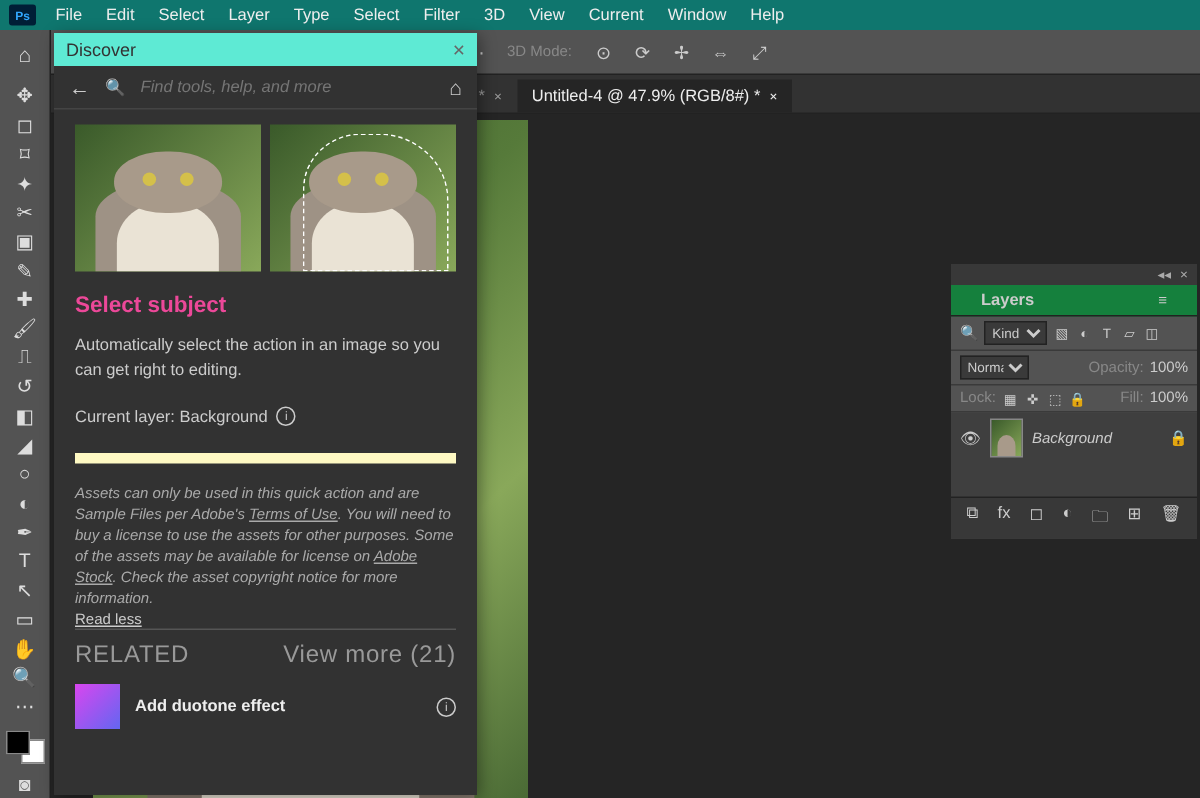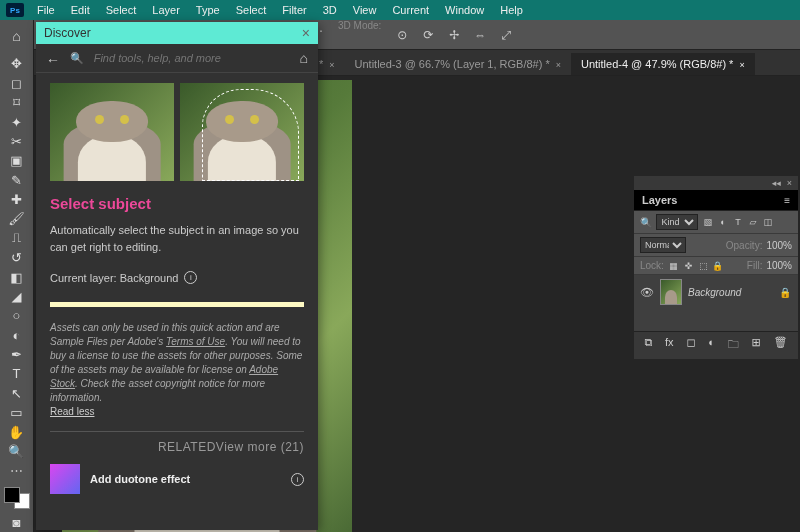--- a/index.html
+++ b/index.html
@@ -1,20 +1,20 @@
 <!DOCTYPE html>
 <html><head>
 <meta charset="utf-8">
 <style>
 * { margin:0; padding:0; box-sizing:border-box; }
 body { font-family:-apple-system,Segoe UI,sans-serif; background:#323232; color:#ccc; overflow:hidden; width:800px; height:532px; position:relative; font-size:11px; }
 .menubar { display:flex; background:#0f766e; height:20px; align-items:center; padding-left:6px; gap:2px; }
 .menubar span { padding:2px 7px; font-size:11px; color:#eee; cursor:pointer; }
 .ps-logo { width:18px; height:14px; background:#001e36; border-radius:2px; display:flex; align-items:center; justify-content:center; font-size:8px; color:#31a8ff; font-weight:bold; margin-right:4px; }
-.topbar { height:30px; background:#535353; display:flex; padding-left:40px; gap:10px; border-bottom:1px solid #222;}
+.topbar { height:30px; background:#535353; display:flex; align-items:center; padding-left:40px; gap:10px; border-bottom:1px solid #222;}
 .topbar .grp { display:flex; gap:4px; align-items:center; }
 .icon-btn { width:22px; height:22px; display:flex; align-items:center; justify-content:center; color:#ccc; font-size:12px; cursor:pointer; }
 .tabs { height:26px; background:#323232; display:flex; align-items:flex-end; color:#999; font-size:11px; border-bottom:1px solid #222;}
 .tab { padding:5px 10px; cursor:pointer; }
 .tab.active { color:#eee; background:#252525;}
 .tab .x { margin-left:6px; font-size:9px;}
 .workspace { position:absolute; left:34px; right:0; top:76px; bottom:0; background:#252525; display:flex; align-items:flex-start; justify-content:flex-start; padding-left:28px;}
 .canvas { width:290px; height:452px; margin-top:4px; background:linear-gradient(135deg,#3a5a2a 0%,#567a3a 40%,#89a85a 70%,#4a6a35 100%); position:relative; overflow:hidden;}
 .cat-body { position:absolute; bottom:0; left:50%; transform:translateX(-50%); width:75%; height:60%; background:linear-gradient(180deg,#9e9285 0%,#8a7e72 100%); border-radius:50% 50% 0 0 / 40% 40% 0 0;}
 .cat-chest { position:absolute; bottom:0; left:50%; transform:translateX(-50%); width:50%; height:45%; background:#eae3d5; border-radius:50% 50% 0 0 / 60% 60% 0 0;}
@@ -50,30 +50,30 @@
 .thumb .tc-head { position:absolute; top:18%; left:50%; transform:translateX(-50%); width:58%; height:42%; background:#a89a8a; border-radius:48%;}
 .thumb .tc-eye { position:absolute; top:35%; width:9px; height:9px; background:#d4c04a; border-radius:50%;}
 .thumb .tc-eye.l{left:26%;} .thumb .tc-eye.r{right:26%;}
 .thumb.sel::after { content:''; position:absolute; top:6%; left:18%; right:4%; bottom:0; border:1px dashed #fff; border-radius:40% 48% 0 0; }
 .disc-title { font-size:15px; color:#ec4899; margin-bottom:10px; font-weight:600;}
 .disc-desc { font-size:11px; color:#ccc; line-height:1.5; margin-bottom:16px;}
 .disc-layer { font-size:11px; color:#ccc; display:flex; align-items:center; gap:6px; margin-bottom:18px;}
 .info-circ { width:13px; height:13px; border:1px solid #ccc; border-radius:50%; display:inline-flex; align-items:center; justify-content:center; font-size:8px;}
 .apply-wrap { text-align:center; margin-bottom:24px;}
 .apply-btn { background:#0b88e3; color:#fff; border:none; border-radius:14px; padding:6px 22px; font-size:12px; cursor:pointer;}
-.disc-note { font-size:10px; color:#aaa; font-style:italic; line-height:1.4; border-top:5px solid #fef9c3; padding-top:14px;}
+.disc-note { font-size:10px; color:#aaa; font-style:italic; line-height:1.4; border-top:7px solid #fef9c3; padding-top:14px;}
 .disc-note u { cursor:pointer;}
 .readless { font-size:10px; color:#ccc; margin-top:0; text-decoration:underline; cursor:pointer; display:inline-block;}
-.related { border-top:1px solid #555; margin-top:14px; padding-top:8px; display:flex; justify-content:flex-end; font-size:12px; color:#999; letter-spacing:.5px;}
+.related { border-top:1px solid #555; padding-top:8px; display:flex; justify-content:space-between; font-size:16px; color:#999; letter-spacing:.5px;}
 .rel-item { display:flex; align-items:center; gap:10px; margin-top:10px;}
 .rel-thumb { width:30px; height:30px; background:linear-gradient(135deg,#d946ef,#6366f1); }
 .rel-name { font-size:11px; color:#eee; font-weight:600;}
 
 .layers-panel { position:absolute; right:2px; top:190px; width:164px; background:#535353; z-index:6; font-size:10px; color:#ccc;}
-.lp-head { display:flex; justify-content:space-between; align-items:center; padding:4px 8px; border-bottom:1px solid #222; background:#000000;}
+.lp-head { display:flex; justify-content:space-between; align-items:center; padding:4px 20px; border-bottom:1px solid #222; background:#15803d;}
 .lp-head .lbl { font-weight:600; font-size:11px;}
 .lp-row { display:flex; align-items:center; padding:3px 6px; gap:4px; border-bottom:1px solid #3a3a3a;}
 .lp-row select,.lp-row input { background:#3a3a3a; border:1px solid #222; color:#ccc; font-size:9px; height:16px;}
 .lp-row .sel-kind { width:42px;}
 .lp-row .tiny { width:11px; height:11px; display:flex; align-items:center; justify-content:center; font-size:9px; cursor:pointer;}
 .lp-layers { height:56px; background:#3f3f3f; overflow:auto;}
 .layer-item { display:flex; align-items:center; padding:4px 6px; gap:6px;}
 .layer-eye { font-size:11px; cursor:pointer;}
 .layer-thumb { width:22px; height:26px; background:linear-gradient(135deg,#3a5a2a,#89a85a); border:1px solid #888; position:relative;}
 .layer-thumb::after{content:'';position:absolute;bottom:0;left:20%;right:20%;height:60%;background:#a89a8a;border-radius:50% 50% 0 0;}
@@ -155,21 +155,20 @@
     <span class="icon-btn">⟳</span>
     <span class="icon-btn">✢</span>
     <span class="icon-btn">⇔</span>
     <span class="icon-btn">⤢</span>
   </div>
 </div>
 
 <div class="tabs">
   <div style="width:290px"></div>
   <div class="tab"><span>8#) *</span><span class="x">×</span></div>
-  <div class="tab"><span>Untitled-3 @ 66.7% (Layer 1, RGB/8#) *</span><span class="x">×</span></div>
   <div class="tab active"><span>Untitled-4 @ 47.9% (RGB/8#) *</span><span class="x">×</span></div>
 </div>
 
 <div class="workspace">
   <div class="canvas">
     <div class="cat-body"></div>
       <div class="cat-chest"></div>
     <div class="cat-head">
         <div class="ear l"></div>
         <div class="ear r"></div>
@@ -205,21 +204,21 @@
       <div class="thumb sel">
           <div class="tc-body"></div>
           <div class="tc-chest"></div>
           <div class="tc-head">
             <div class="tc-eye l"></div>
             <div class="tc-eye r"></div>
           </div>
         </div>
     </div>
     <div class="disc-title">Select subject</div>
-    <div class="disc-desc">Automatically select the subject in an image so you can get right to editing.</div>
+    <div class="disc-desc">Automatically select the action in an image so you can get right to editing.</div>
     <div class="disc-layer">
       <span>Current layer: Background</span>
       <span class="info-circ">i</span>
     </div>
     <div class="disc-note">
       <span>Assets can only be used in this quick action and are Sample Files per Adobe's </span><u>Terms of Use</u><span>. You will need to buy a license to use the assets for other purposes. Some of the assets may be available for license on </span><u>Adobe Stock</u><span>. Check the asset copyright notice for more information.</span>
     </div>
     <span class="readless">Read less</span>
     <div class="related">
       <span>RELATED</span>

